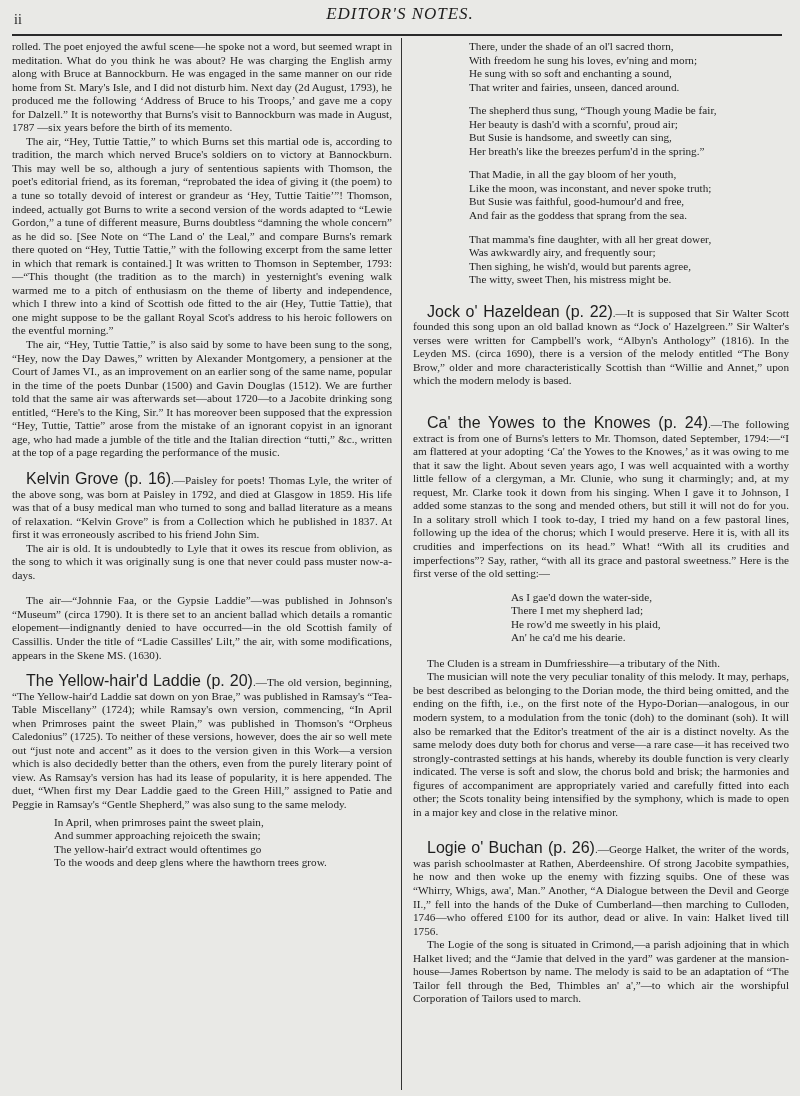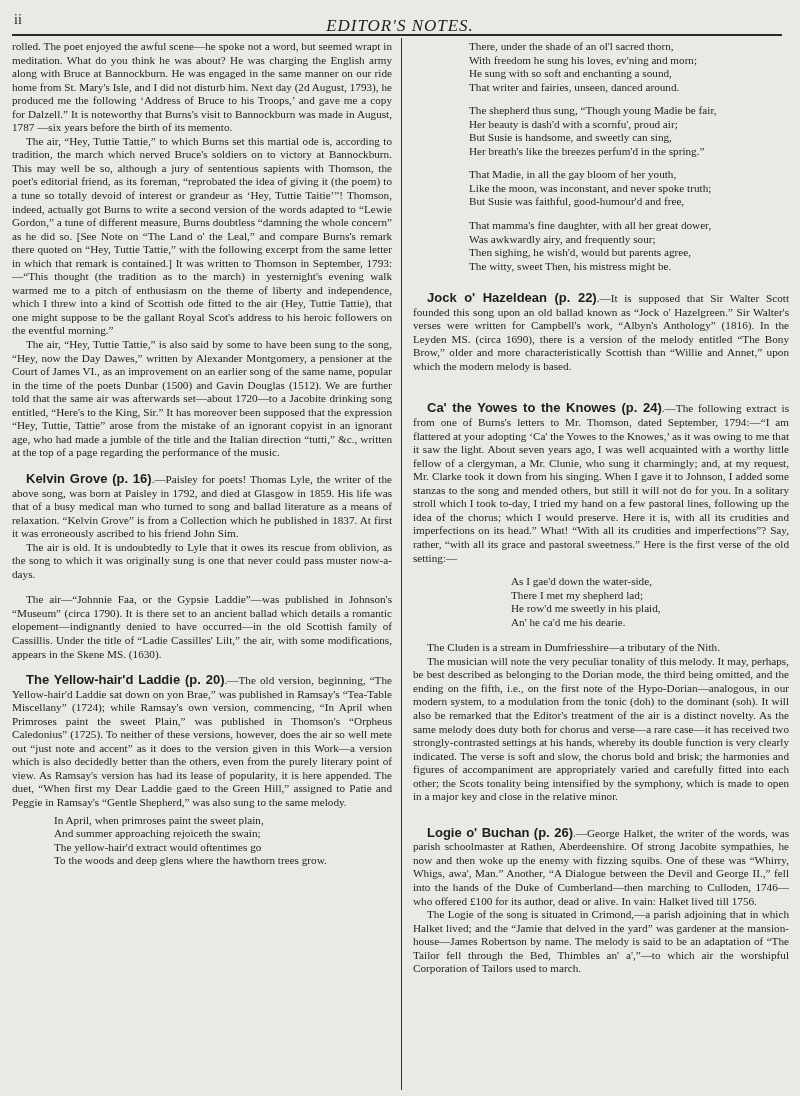--- a/index.html
+++ b/index.html
@@ -8,21 +8,21 @@
     background: #e9e9e6;
     font-family: "Liberation Serif", "DejaVu Serif", serif;
     color: #1d1d1d;
   }
   .page { position: relative; width: 800px; height: 1096px; }
   .header {
     position: absolute; top: 4px; left: 14px; right: 14px; height: 30px;
   }
   .page-num { position: absolute; left: 0; top: 8px; font-size: 14px; }
   .running-title {
-    position: absolute; left: 0; right: 0; top: 12px; text-align: center;
+    position: absolute; left: 0; right: 0; top: 0; text-align: center;
     font-size: 17px; font-style: italic; letter-spacing: 1px;
   }
   .rule {
     position: absolute; top: 34px; left: 12px; right: 18px; height: 0;
     border-top: 2px solid #2a2a2a;
   }
   .col-divider {
     position: absolute; top: 38px; left: 401px; width: 0; height: 1052px;
     border-left: 1px solid #333;
   }
@@ -31,21 +31,21 @@
     font-size: 11.2px; line-height: 13.55px;
     text-align: justify;
   }
   .col.left { left: 12px; width: 380px; }
   .col.right { left: 413px; width: 376px; }
   p { margin: 0; text-indent: 14px; }
   p.noindent { text-indent: 0; }
   .section { margin-top: 12px; }
   .heading {
     font-family: "Liberation Sans", "DejaVu Sans", sans-serif;
-    font-weight: bold; font-size: 13px;
+    font-weight: normal; font-size: 16px;
   }
   .verse { margin: 4px 0 4px 0; text-align: left; }
   .verse .line { display: block; white-space: nowrap; }
   .verse.yellow { padding-left: 42px; }
   .verse.madie { padding-left: 56px; }
   .verse.stanza { margin-bottom: 10px; margin-top: 0; }
   .verse.yowes { padding-left: 98px; margin: 10px 0 12px 0; }
 </style>
 </head>
 <body>
@@ -94,20 +94,21 @@
     <div class="verse madie stanza">
       <span class="line">The shepherd thus sung, “Though young Madie be fair,</span>
       <span class="line">Her beauty is dash'd with a scornfu', proud air;</span>
       <span class="line">But Susie is handsome, and sweetly can sing,</span>
       <span class="line">Her breath's like the breezes perfum'd in the spring.”</span>
     </div>
     <div class="verse madie stanza">
       <span class="line">That Madie, in all the gay bloom of her youth,</span>
       <span class="line">Like the moon, was inconstant, and never spoke truth;</span>
       <span class="line">But Susie was faithful, good-humour'd and free,</span>
+      <span class="line">And fair as the goddess that sprang from the sea.</span>
     </div>
     <div class="verse madie stanza">
       <span class="line">That mamma's fine daughter, with all her great dower,</span>
       <span class="line">Was awkwardly airy, and frequently sour;</span>
       <span class="line">Then sighing, he wish'd, would but parents agree,</span>
       <span class="line">The witty, sweet Then, his mistress might be.</span>
     </div>
 
     <div class="section" style="margin-top:18px">
       <p><span class="heading">Jock o' Hazeldean (p. 22)</span><span>.—It is supposed that Sir Walter Scott founded this song upon an old ballad known as “Jock o' Hazelgreen.” Sir Walter's verses were written for Campbell's work, “Albyn's Anthology” (1816). In the Leyden MS. (circa 1690), there is a version of the melody entitled “The Bony Brow,” older and more characteristically Scottish than “Willie and Annet,” upon which the modern melody is based.</span></p>

